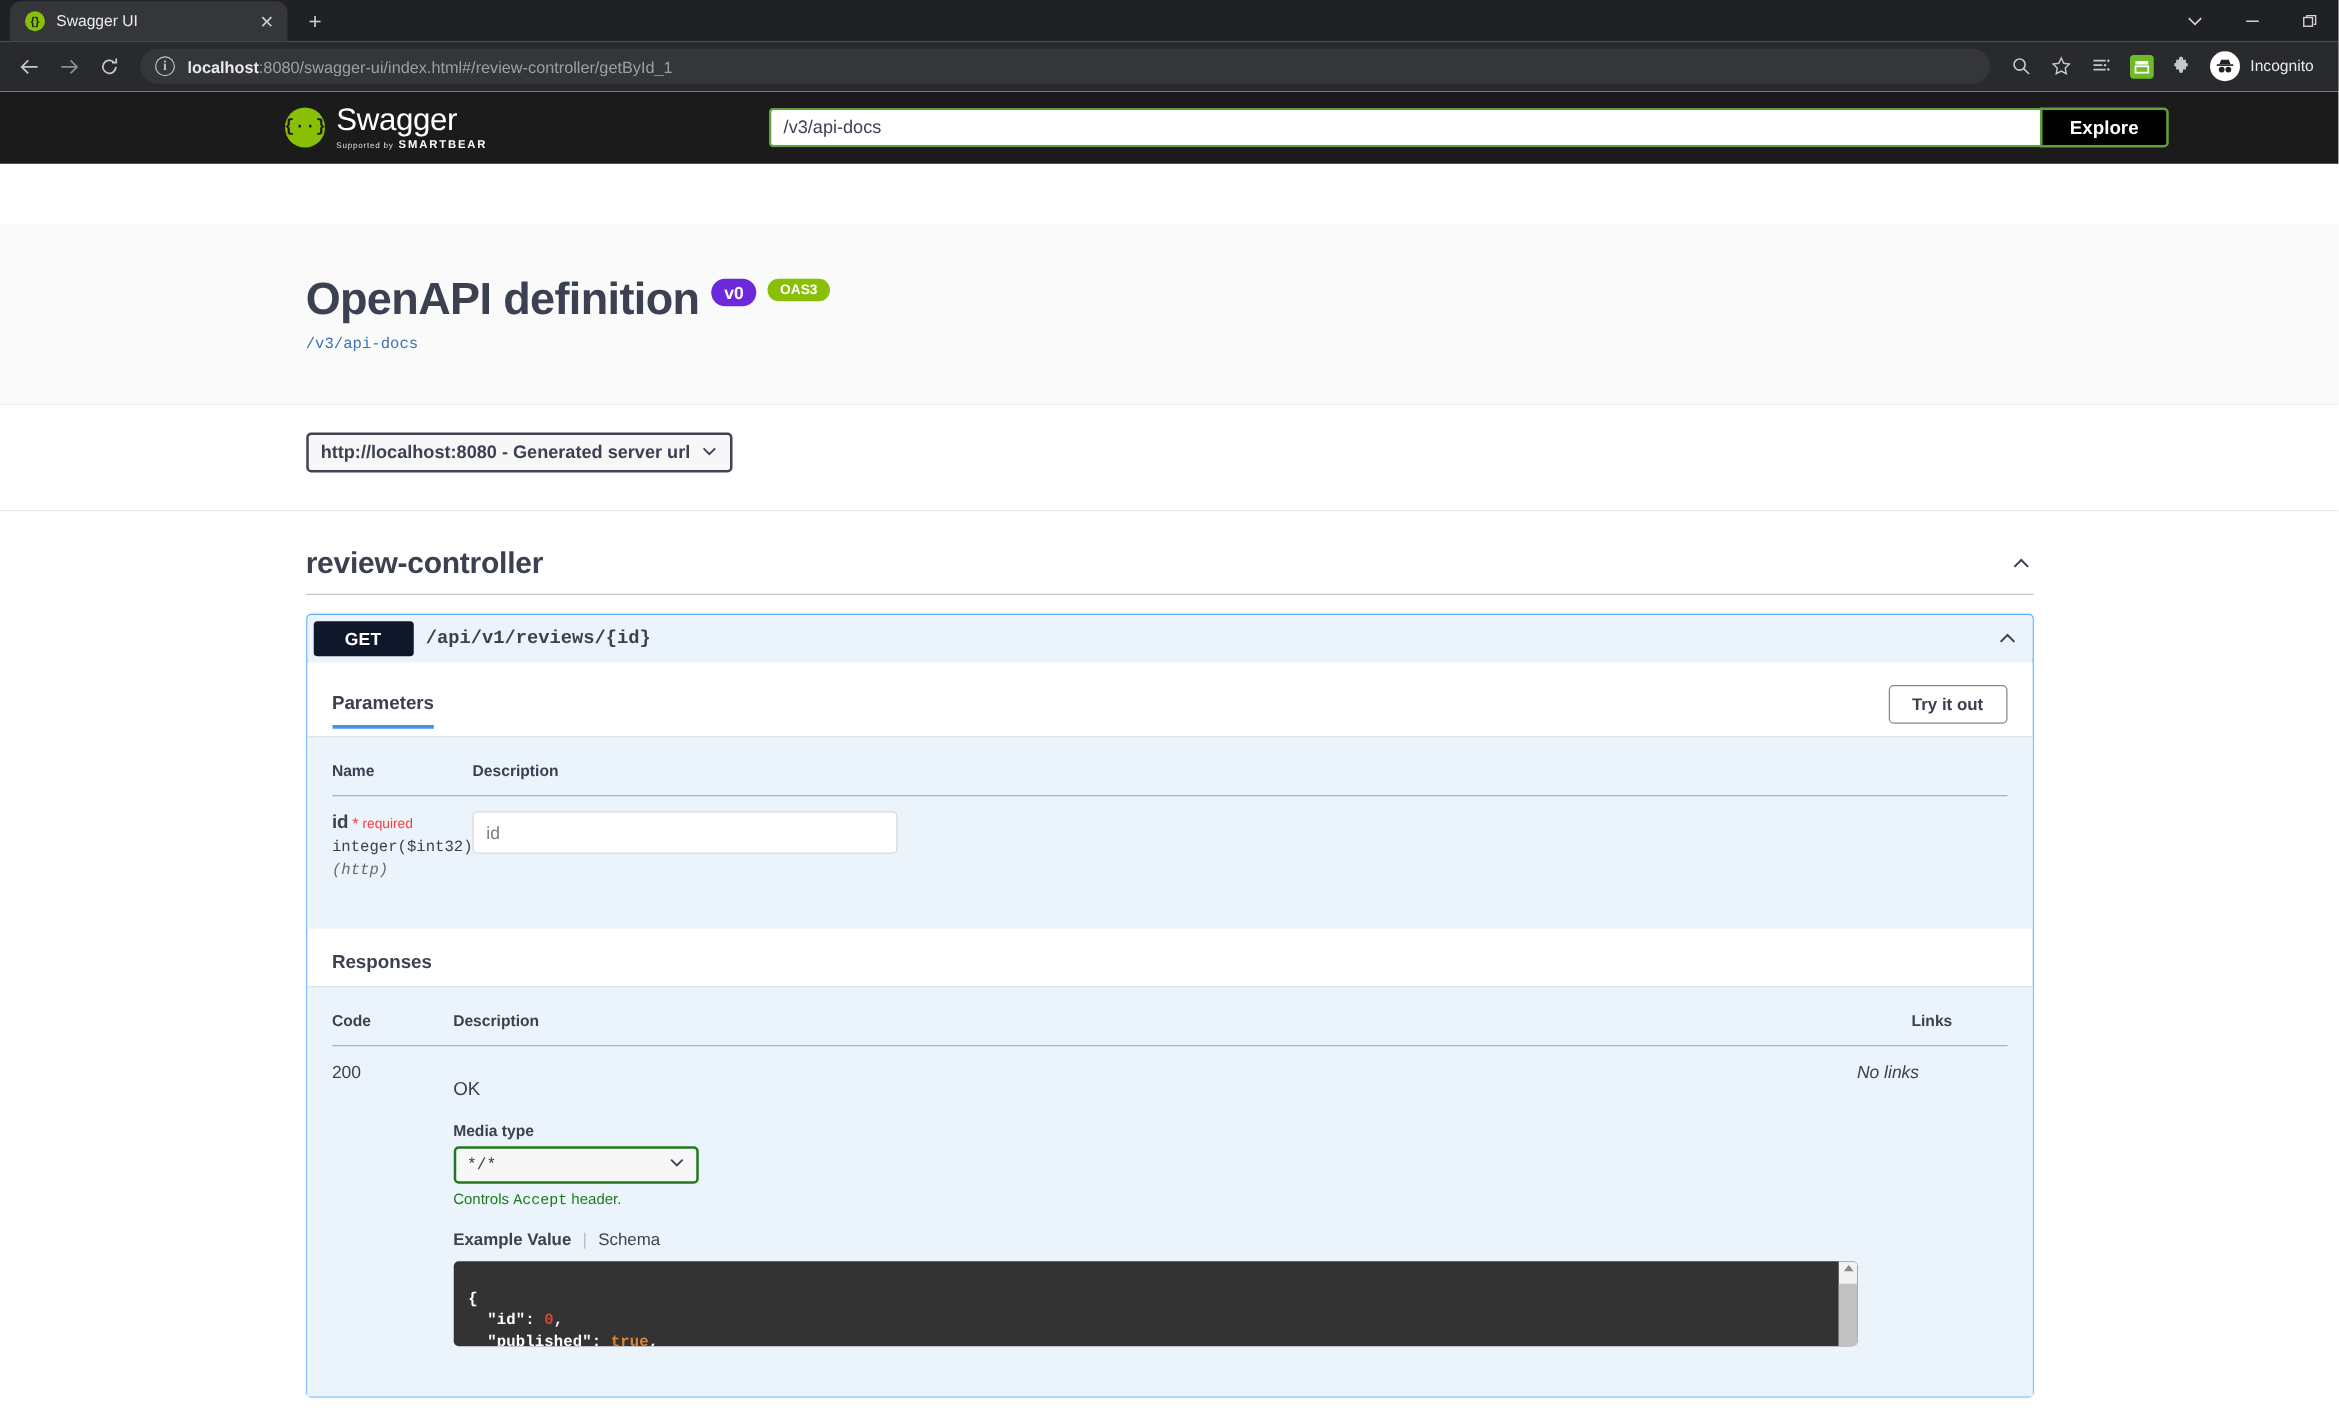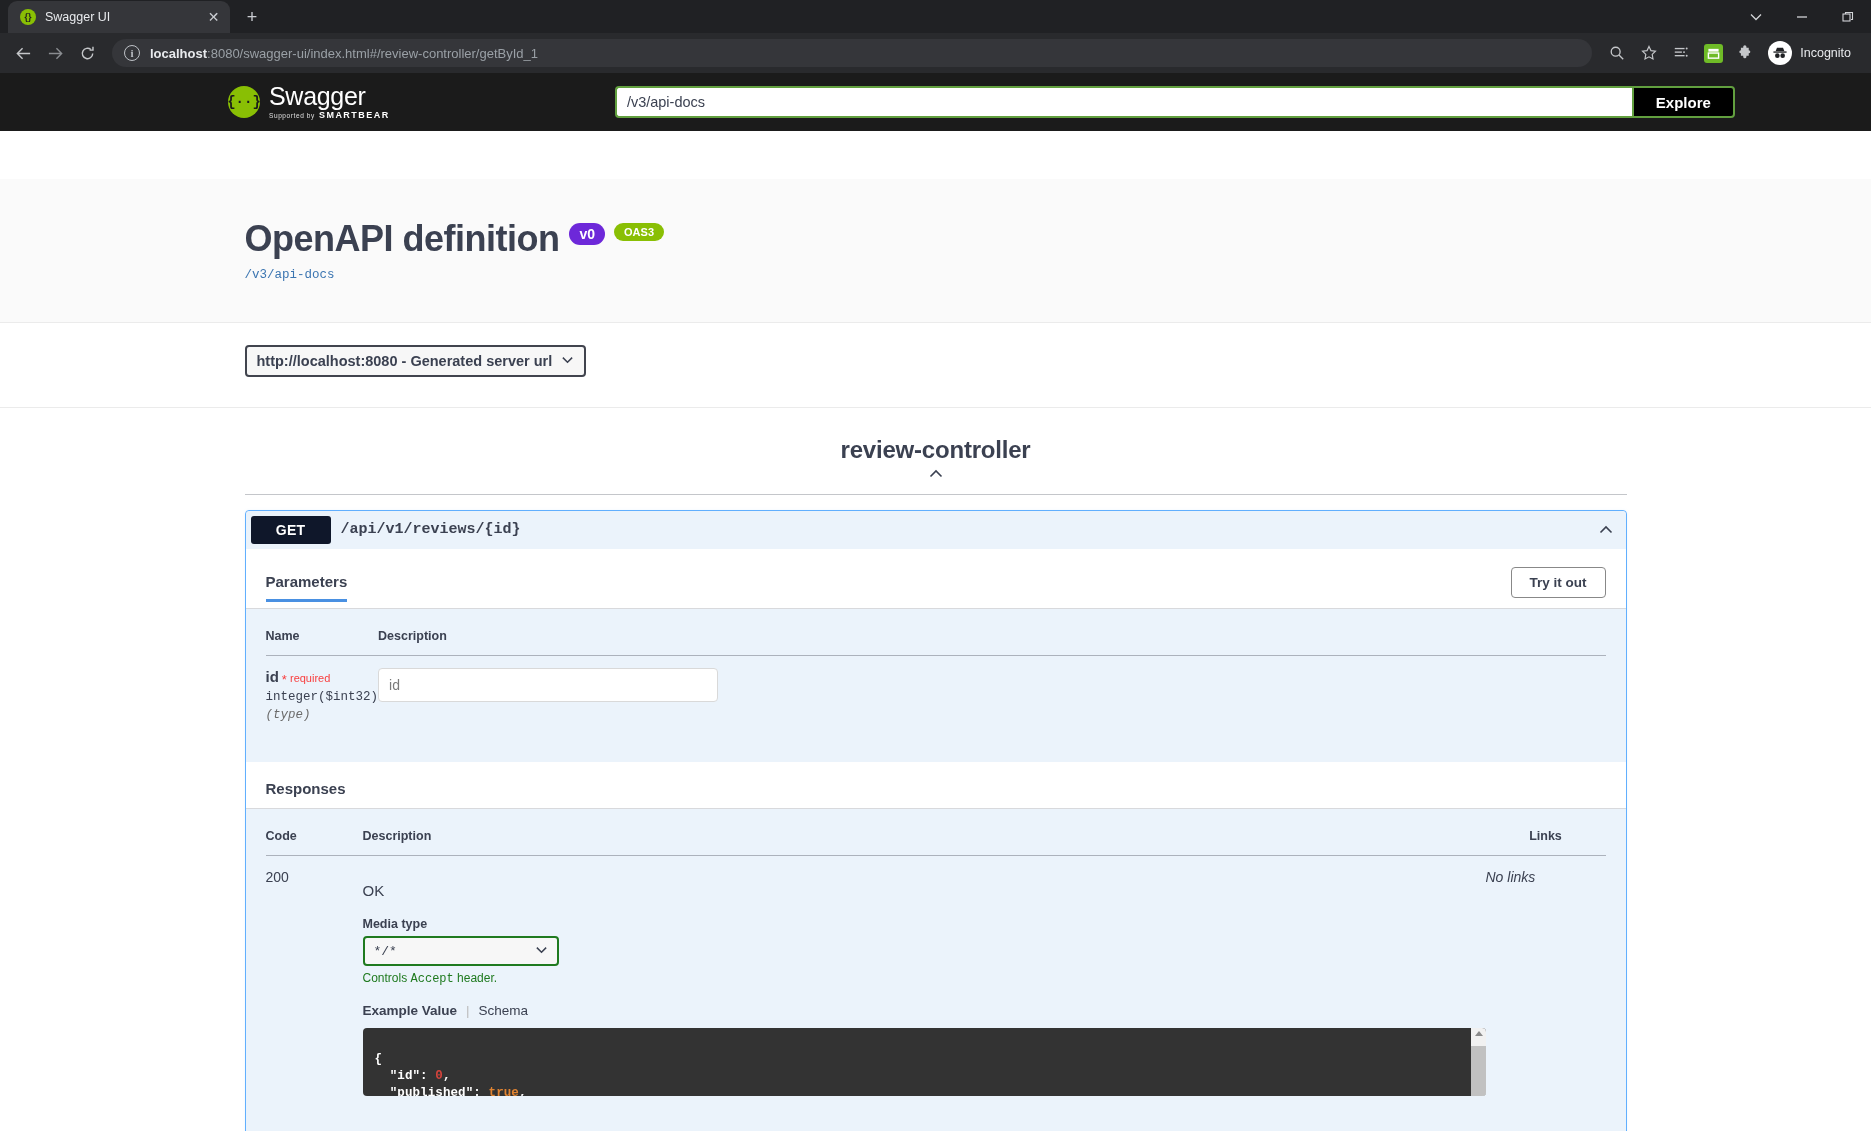--- a/index.html
+++ b/index.html
@@ -171,21 +171,21 @@
     width: 341px; height: 32px; border: 2px solid #41444e; border-radius: 4px;
     background: #f7f7f7; display: flex; align-items: center; justify-content: space-between;
     padding: 0 10px; font-size: 14.5px; font-weight: 700; color: #3b4151;
   }
   .server-select .chev { font-size: 12px; color: #3b4151; }
 
   
   .tag-section { padding-top: 28px; }
   .tag-head {
     display: flex; align-items: center; justify-content: space-between;
-    border-bottom: 1px solid rgba(59,65,81,.3); padding-bottom: 10px; margin-bottom: 0; flex-direction: column;
+    border-bottom: 1px solid rgba(59,65,81,.3); padding-bottom: 10px; margin-bottom: 0;
   }
   .tag-name { font-size: 24px; font-weight: 700; color: #3b4151; letter-spacing: -0.2px; }
   .chev-up {
     width: 20px; height: 20px; display: flex; align-items: center; justify-content: center;
     color: #3b4151;
   }
 
   
   .op-block {
     border: 1px solid #61affe; border-radius: 4px; background: #ebf3fb;
@@ -484,21 +484,21 @@
                   <tr>
                     <th class="col-name">Name</th>
                     <th>Description</th>
                   </tr>
                 </thead>
                 <tbody>
                   <tr>
                     <td>
                       <span class="p-name">id</span><span class="p-req"><span class="star">*</span> <span>required</span></span>
                       <span class="p-type">integer($int32)</span>
-                      <span class="p-in">(type)</span>
+                      <span class="p-in">(http)</span>
                     </td>
                     <td>
                       <input class="p-input" type="text" disabled="" placeholder="id" style="">
                     </td>
                   </tr>
                 </tbody>
               </table>
             </div>
 
             <div class="section-head">

